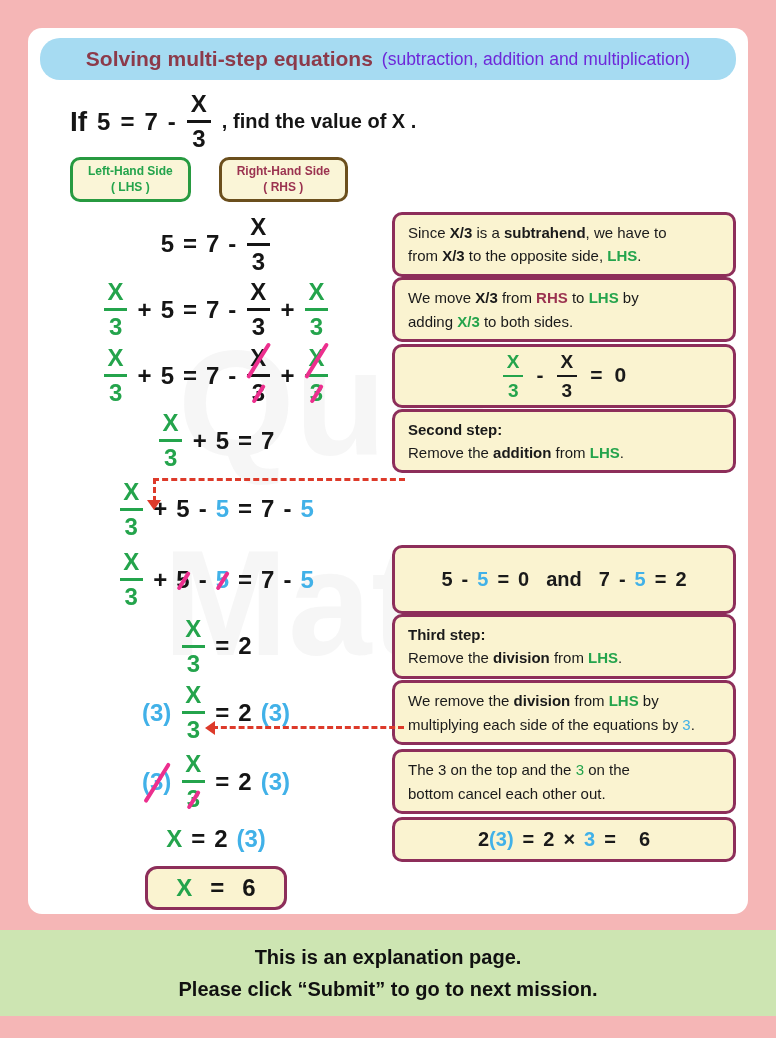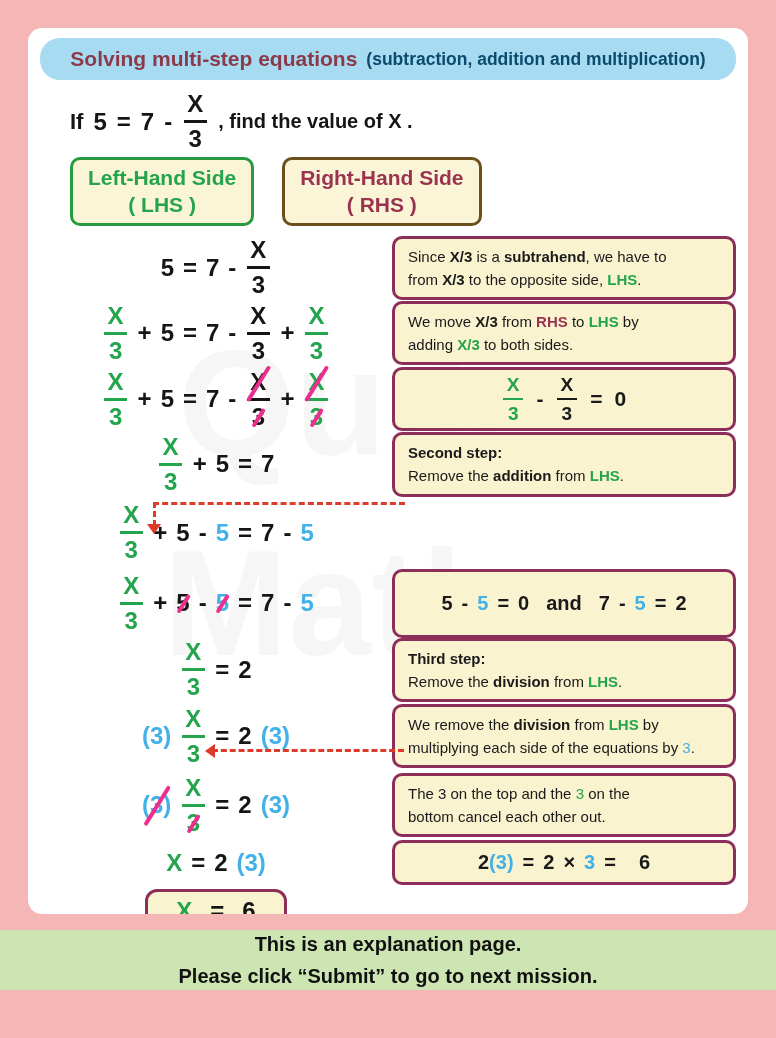--- a/index.html
+++ b/index.html
@@ -9,30 +9,30 @@
         border-radius:14px;box-sizing:border-box;padding:10px 12px;overflow:hidden;}
   .wm{position:absolute;z-index:0;font-weight:bold;color:rgba(140,140,140,0.08);
       pointer-events:none;line-height:1;}
   .wm1{left:150px;top:300px;font-size:150px;}
   .wm2{left:135px;top:500px;font-size:150px;}
   .content{position:relative;z-index:1;}
 
   .titlebar{height:42px;background:#a6dbf2;border-radius:20px;display:flex;align-items:center;
             justify-content:center;gap:9px;}
   .title-main{color:#8c3a4a;font-weight:bold;font-size:21px;}
-  .title-sub{color:#0c4a6e;font-weight:bold;font-size:17.5px;}
+  .title-sub{color:#6d28d9;font-weight:normal;font-size:17.5px;}
 
   .problem{display:flex;align-items:center;gap:10px;margin:12px 0 6px 30px;
            font-size:24px;font-weight:bold;color:#151515;}
-  .problem .pfx{font-size:22px;}
+  .problem .pfx{font-size:28px;}
   .problem .tail{font-size:20px;}
 
   .badges{display:flex;gap:28px;margin:2px 0 10px 30px;}
   .badge{border:3px solid;border-radius:10px;background:#faf5d7;padding:4px 15px;text-align:center;
-         font-weight:bold;font-size:21px;line-height:1.3;}
+         font-weight:bold;font-size:12px;line-height:1.3;}
   .badge-lhs{border-color:#279a40;color:#24a44c;}
   .badge-rhs{border-color:#6b4f1d;color:#9b3350;}
 
   .steps{display:flex;flex-direction:column;}
   .step{display:flex;align-items:center;position:relative;}
   .eq{width:352px;flex:0 0 auto;display:flex;align-items:center;justify-content:center;gap:9px;
       font-size:24px;font-weight:bold;color:#151515;}
   .note{flex:1 1 auto;display:flex;align-items:center;}
   .xbox{flex:1;background:#faf3d0;border:3px solid #8d2e5a;border-radius:10px;padding:6px 13px;
         font-size:15px;line-height:1.55;color:#1a1a1a;}
@@ -67,21 +67,21 @@
   .a5head{position:absolute;left:107px;top:27px;width:0;height:0;
           border:7px solid transparent;border-top:10px solid #dd3a2a;}
   .a8head{position:absolute;left:158px;top:42px;width:0;height:0;
           border:7px solid transparent;border-right:10px solid #dd3a2a;}
   .a8h{position:absolute;left:172px;top:47px;width:192px;border-top:3px dashed #dd3a2a;}
 
   .result{display:inline-flex;align-items:center;gap:18px;background:#faf3d0;
           border:3px solid #8d2e5a;border-radius:12px;padding:5px 28px;
           font-size:24px;font-weight:bold;}
 
-  .footer{position:absolute;left:0;top:930px;width:776px;height:60px;background:#cde5b2;
+  .footer{position:absolute;left:0;top:930px;width:776px;height:86px;background:#cde5b2;
           display:flex;flex-direction:column;align-items:center;justify-content:center;gap:9px;}
   .footer-line{font-weight:bold;font-size:20px;color:#101010;}
 </style>
 </head>
 <body>
 
 <div class="frame">
   <div class="card">
     <div class="wm wm1">Quik</div>
     <div class="wm wm2">Math</div>

